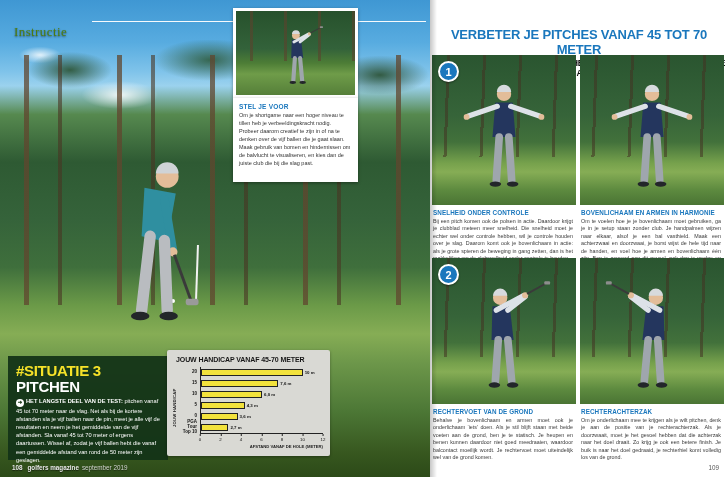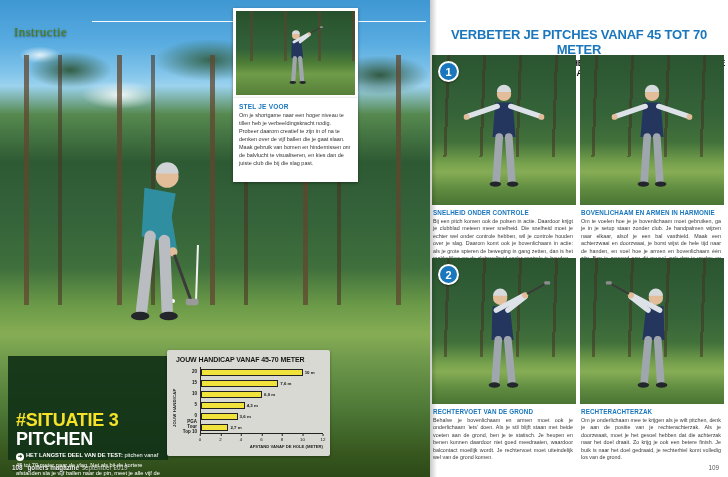--- a/index.html
+++ b/index.html
@@ -37,21 +37,21 @@
     background:repeating-linear-gradient(90deg,rgba(0,0,0,0) 0 14px,rgba(90,66,44,.6) 14px 17px,rgba(0,0,0,0) 17px 34px);}
   .inset-golfer{position:absolute;left:36px;top:14px;width:52px;height:64px;}
 
   .tip-box{position:absolute;left:233px;top:98px;width:125px;height:84px;box-sizing:border-box;
     background:#fff;padding:5px 6px;z-index:4;box-shadow:0 1px 3px rgba(0,0,0,.4);}
   .tip-title{color:#1a77bd;font-weight:bold;font-size:6.5px;letter-spacing:.2px;margin-bottom:2px;}
   .tip-body{font-size:5.5px;line-height:1.45;color:#333;}
 
   .situation-box{position:absolute;left:8px;top:356px;width:160px;height:104px;box-sizing:border-box;
     background:rgba(19,51,23,.94);padding:7px 8px;z-index:4;}
-  .situation-title{font-size:18px;font-weight:bold;color:#fff;line-height:1.04;letter-spacing:-.3px;margin-top:48px;}
+  .situation-title{font-size:15px;font-weight:bold;color:#fff;line-height:1.04;letter-spacing:-.3px;}
   .situation-title .hash{color:#f6e229;}
   .situation-body{margin-top:3px;font-size:5.7px;color:#fff;line-height:1.42;}
   .situation-body .lead{font-weight:bold;}
   .arrow-badge{display:inline-flex;align-items:center;justify-content:center;width:8px;height:8px;
     border-radius:50%;background:#fff;color:#13330f;font-size:5.5px;font-weight:bold;margin-right:2px;
     vertical-align:-1px;}
 
   
   .chart-panel{position:absolute;left:167px;top:350px;width:163px;height:106px;box-sizing:border-box;
     background:#d9d9d4;border-radius:2px;padding:6px 7px 3px 5px;z-index:4;box-shadow:0 1px 3px rgba(0,0,0,.35);}

